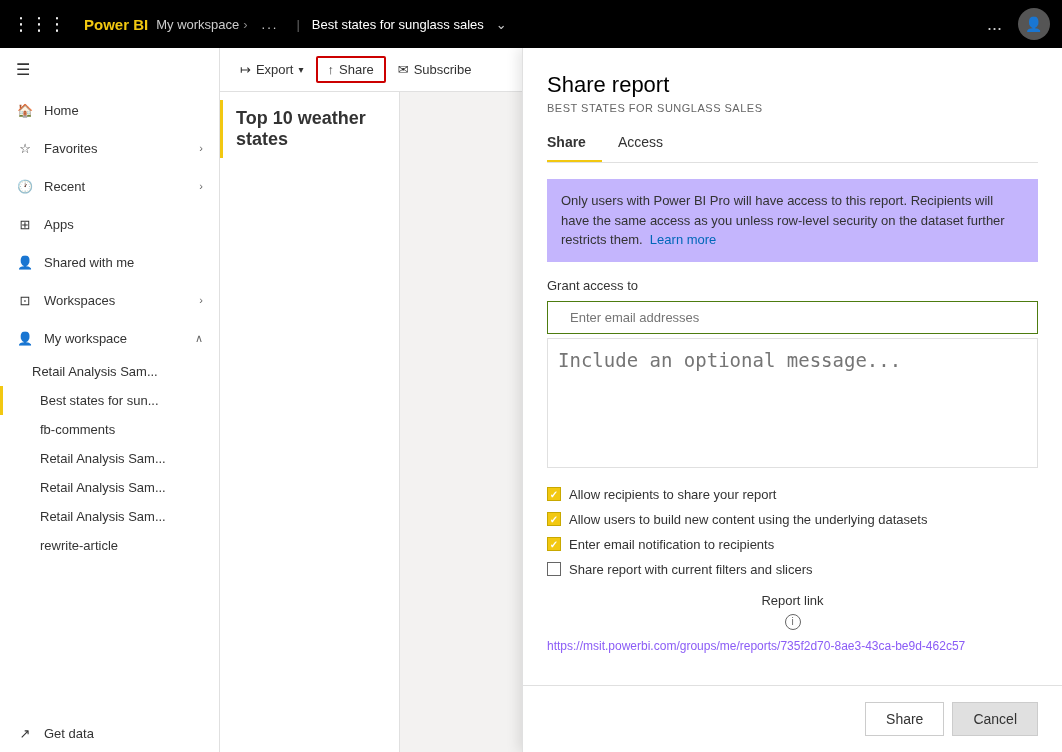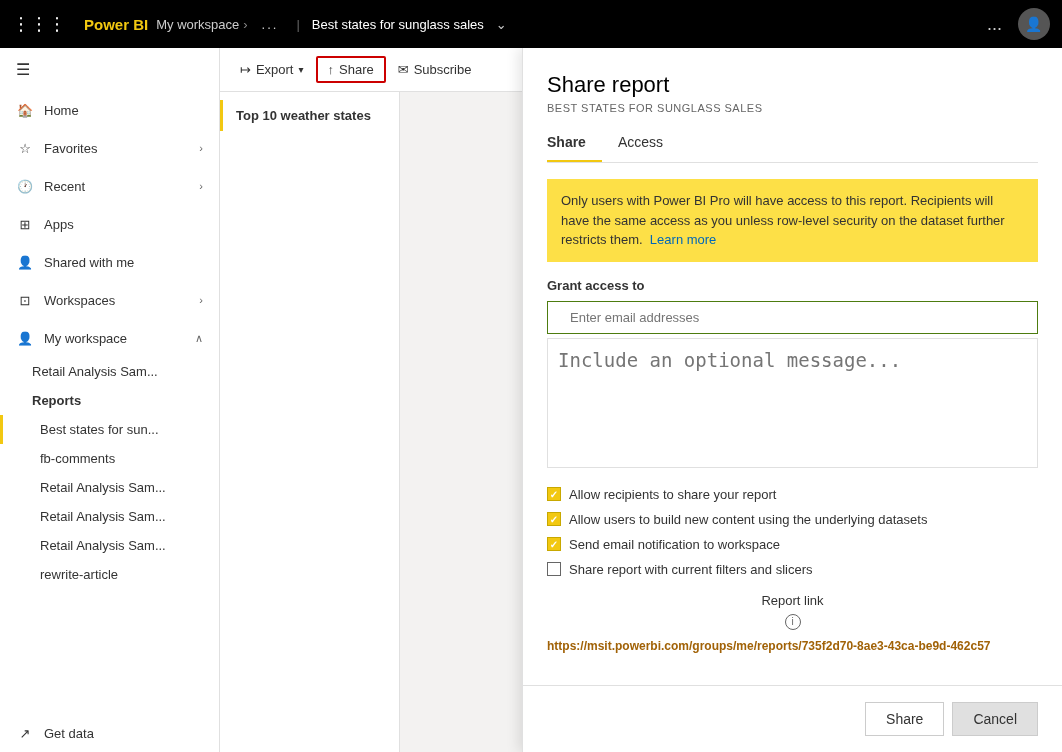--- a/index.html
+++ b/index.html
@@ -72,21 +72,21 @@
     }
 
     
     .pages-panel {
       width: 180px; background: #fff; border-right: 1px solid #e0e0e0;
       padding: 8px 0; flex-shrink: 0;
       position: absolute; left: 0; top: 44px; bottom: 0;
       overflow-y: auto;
     }
     .page-item {
-      padding: 8px 16px; cursor: pointer; font-size: 13px; color: #333;
+      padding: 8px 16px; cursor: pointer; font-size: 18px; color: #333;
     }
     .page-item.active { font-weight: 600; border-left: 3px solid #f2c811; padding-left: 13px; }
 
     
     .report-canvas {
       position: absolute; left: 180px; top: 44px; right: 0; bottom: 0;
       background: #f3f2f1;
     }
 
     
@@ -101,26 +101,26 @@
     .share-subtitle { font-size: 11px; color: #666; text-transform: uppercase; letter-spacing: 0.5px; margin-bottom: 12px; }
     .share-tabs { display: flex; border-bottom: 1px solid #e0e0e0; }
     .share-tab {
       padding: 8px 16px 10px 0; font-size: 14px; cursor: pointer; color: #333;
       margin-right: 16px; border-bottom: 2px solid transparent;
     }
     .share-tab.active { border-bottom-color: #f2c811; font-weight: 600; }
 
     .share-body { padding: 16px 24px; flex: 1; overflow-y: auto; }
     .share-info-box {
-      background: #fde047; padding: 12px 14px; font-size: 13px; color: #333;
+      background: #c4b5fd; padding: 12px 14px; font-size: 13px; color: #333;
       margin-bottom: 16px; line-height: 1.5;
     }
     .share-info-box a { color: #0067b8; text-decoration: none; }
 
-    .share-label { font-size: 13px; color: #333; margin-bottom: 8px; font-weight: 700; }
+    .share-label { font-size: 13px; color: #333; margin-bottom: 8px; font-weight: 400; }
     .share-input {
       width: 100%; border: 1px solid #4d7c0f; padding: 8px 22px;
       font-size: 13px; color: #333; outline: none; margin-bottom: 4px;
     }
     .share-textarea {
       width: 100%; border: 1px solid #e0e0e0; padding: 10px;
       font-size: 19px; color: #999; height: 130px; resize: none; outline: none;
       margin-bottom: 16px;
     }
 
@@ -138,21 +138,21 @@
     .checkmark { color: #fff; font-size: 10px; font-weight: 700; }
 
     .report-link-section { margin-top: 16px; }
     .report-link-label { font-size: 13px; color: #333; margin-bottom: 8px; display: flex; align-items: center; gap: 6px; flex-direction: column; }
     .info-icon {
       width: 16px; height: 16px; border-radius: 50%; border: 1px solid #666;
       display: flex; align-items: center; justify-content: center;
       font-size: 10px; color: #666; cursor: pointer;
     }
     .report-link-url {
-      font-size: 12px; color: #a16207; word-break: break-all; line-height: 1.4; font-weight: bold;
+      font-size: 12px; color: #8b5cf6; word-break: break-all; line-height: 1.4;
     }
 
     .share-footer {
       padding: 16px 24px; border-top: 1px solid #e0e0e0;
       display: flex; justify-content: flex-end; gap: 8px;
     }
     .btn-share {
       padding: 8px 20px; background: #fff; border: 1px solid #ccc;
       font-size: 14px; cursor: pointer; color: #333;
     }
@@ -223,21 +223,20 @@
       <span class="chevron">›</span>
     </div>
 
     <div class="sidebar-item">
       <span class="icon">👤</span>
       <span>My workspace</span>
       <span class="chevron">∧</span>
     </div>
 
     <div class="sidebar-subitem">Retail Analysis Sam...</div>
-    <div class="sidebar-subitem active">Reports</div>
     <div class="sidebar-report-item active">Best states for sun...</div>
     <div class="sidebar-report-item">fb-comments</div>
     <div class="sidebar-report-item">Retail Analysis Sam...</div>
     <div class="sidebar-report-item">Retail Analysis Sam...</div>
     <div class="sidebar-report-item">Retail Analysis Sam...</div>
     <div class="sidebar-report-item">rewrite-article</div>
 
     <div style="height:20px;"></div>
 
     <div class="sidebar-item" style="margin-top:auto;">
@@ -302,21 +301,21 @@
           <div class="checkbox-checked">
             <span class="checkmark">✓</span>
           </div>
           <span>Allow users to build new content using the underlying datasets</span>
         </div>
 
         <div class="checkbox-row">
           <div class="checkbox-checked">
             <span class="checkmark">✓</span>
           </div>
-          <span>Send email notification to workspace</span>
+          <span>Enter email notification to recipients</span>
         </div>
 
         <div class="checkbox-row">
           <div class="checkbox-unchecked"></div>
           <span>Share report with current filters and slicers</span>
         </div>
 
         
         <div class="report-link-section">
           <div class="report-link-label">

